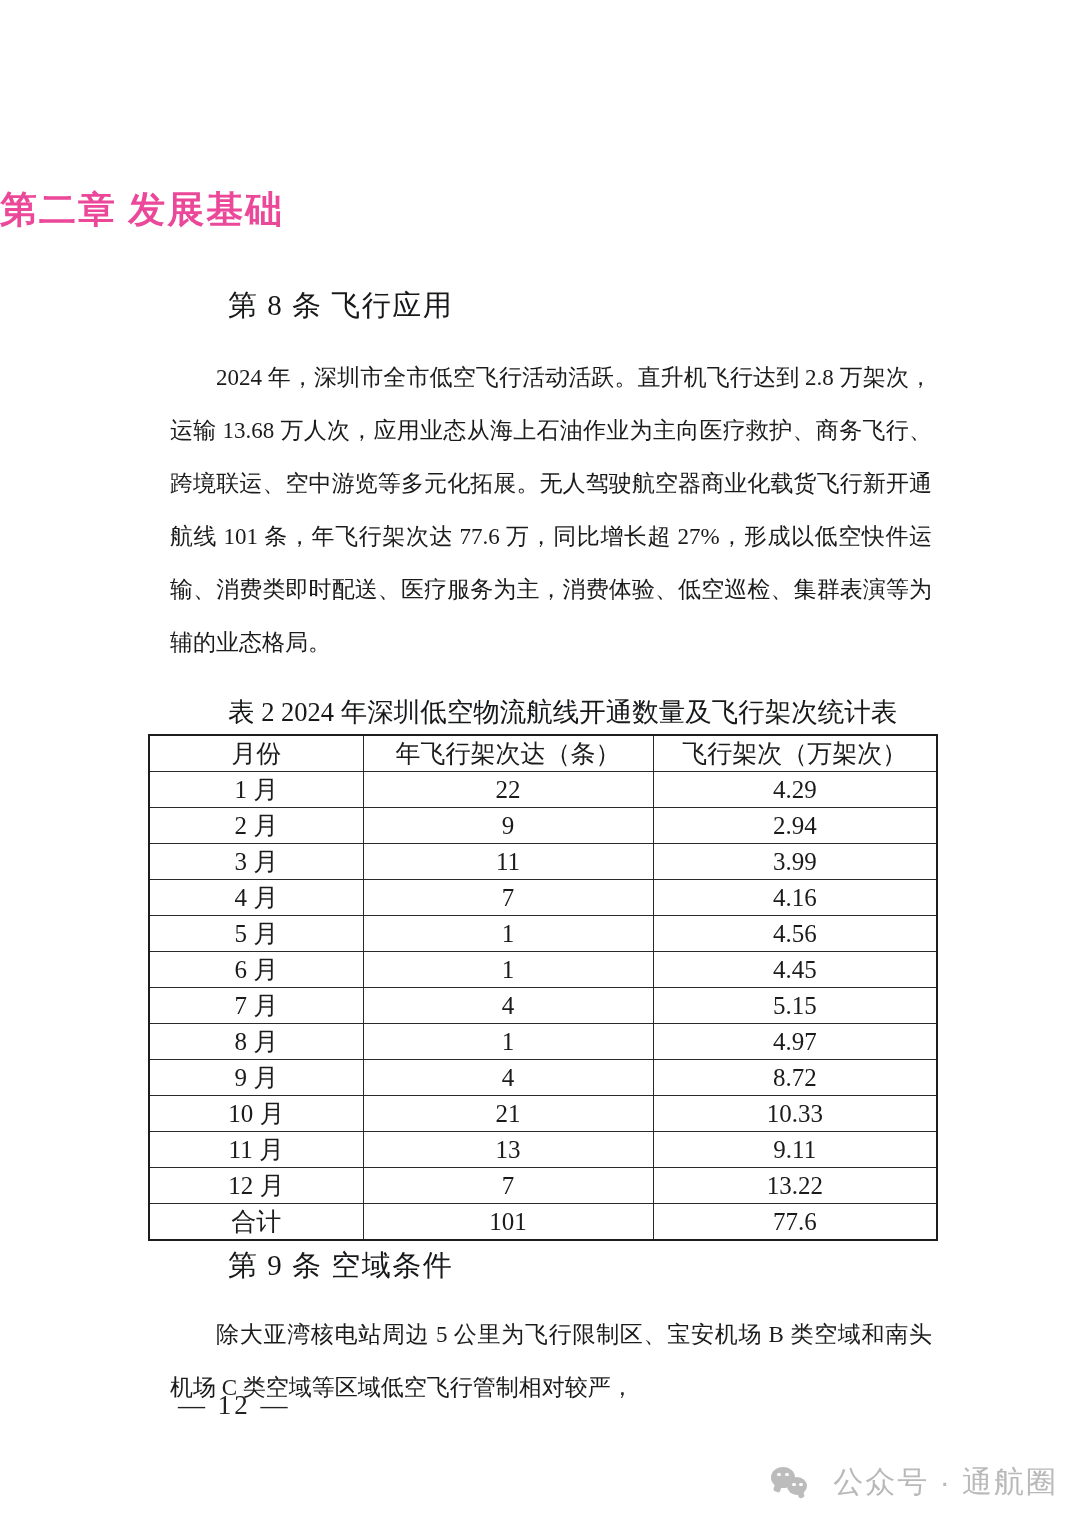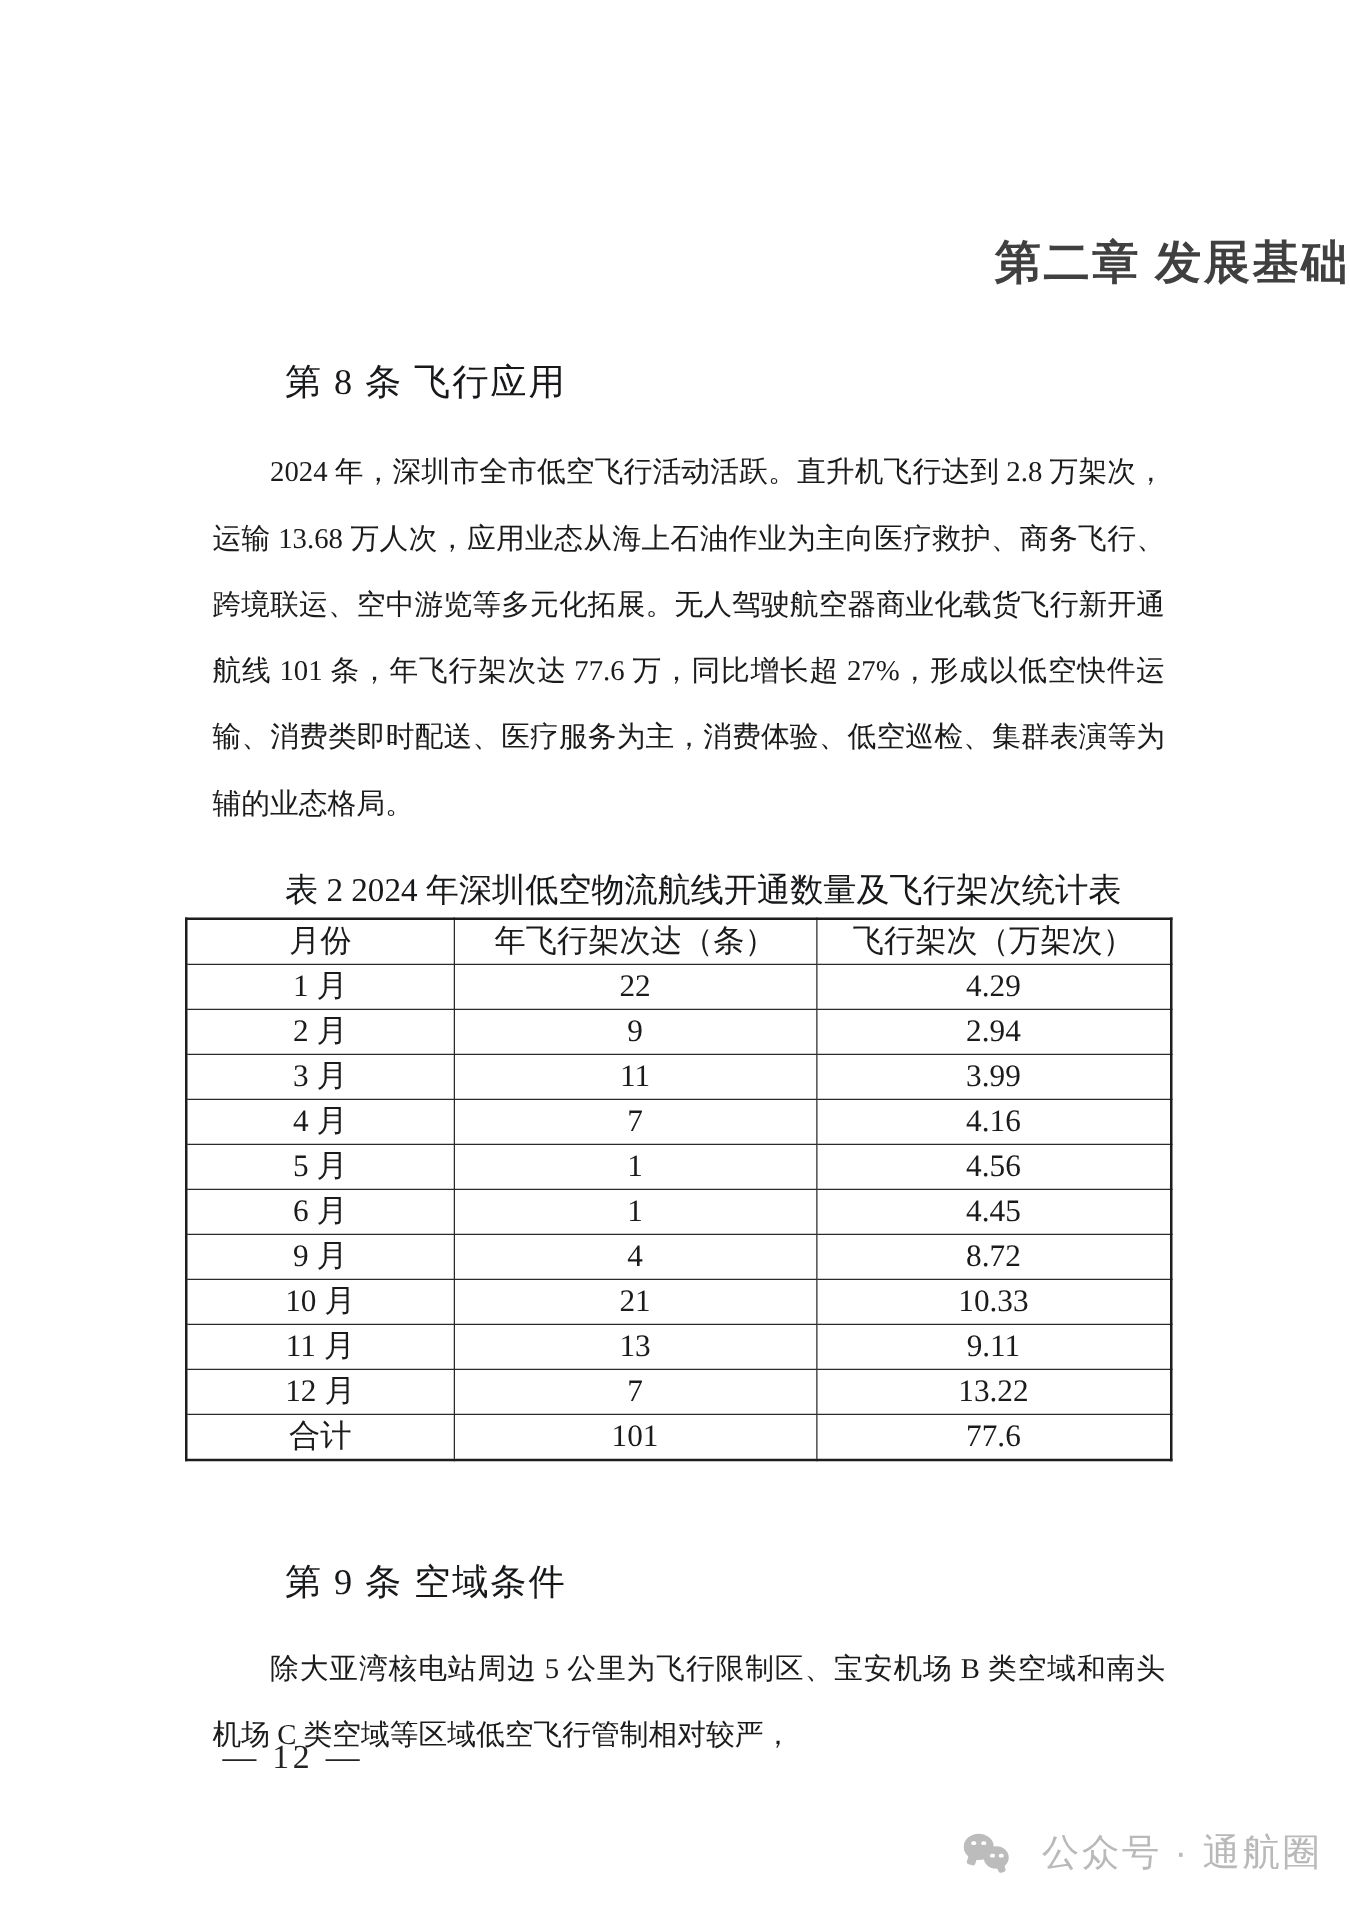--- a/index.html
+++ b/index.html
@@ -20,25 +20,25 @@
     overflow: hidden;
     box-sizing: border-box;
   }
 
   
   .chapter-title {
     position: absolute;
     left: 0;
     top: 160px;
     width: 1080px;
-    text-align: right;
+    text-align: left;
     font-size: 37px;
     font-weight: bold;
     letter-spacing: 2px;
-    color: #404040;
+    color: #ec4899;
     font-family: "Liberation Serif", "DejaVu Serif", serif;
   }
 
   
   .section-heading {
     position: absolute;
     left: 228px;
     font-size: 29px;
     font-weight: normal;
     letter-spacing: 1.5px;
@@ -228,20 +228,30 @@
       </tr>
       <tr>
         <td>5 月</td>
         <td>1</td>
         <td>4.56</td>
       </tr>
       <tr>
         <td>6 月</td>
         <td>1</td>
         <td>4.45</td>
+      </tr>
+      <tr>
+        <td>7 月</td>
+        <td>4</td>
+        <td>5.15</td>
+      </tr>
+      <tr>
+        <td>8 月</td>
+        <td>1</td>
+        <td>4.97</td>
       </tr>
       <tr>
         <td>9 月</td>
         <td>4</td>
         <td>8.72</td>
       </tr>
       <tr>
         <td>10 月</td>
         <td>21</td>
         <td>10.33</td>

